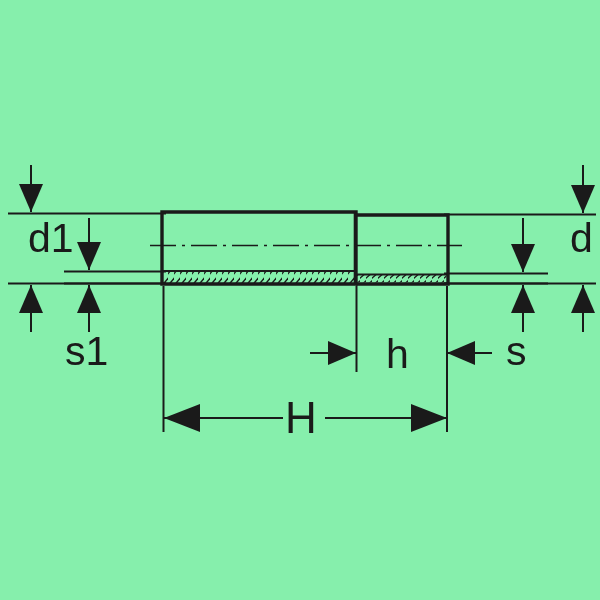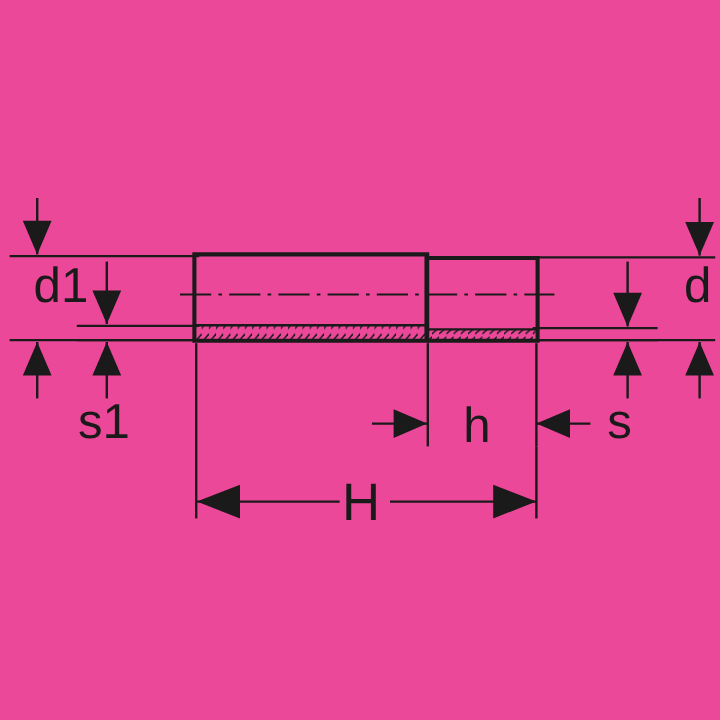--- a/index.html
+++ b/index.html
@@ -7,21 +7,21 @@
     padding: 0;
     background: #ffffff;
   }
   body {
     font-family: "Liberation Sans", sans-serif;
   }
   #drawing-root {
     position: relative;
     width: 600px;
     height: 600px;
-    background: #ec4899;
+    background: #86efac;
     overflow: hidden;
   }
   #drawing-svg {
     position: absolute;
     left: 0;
     top: 0;
     width: 600px;
     height: 600px;
     display: block;
   }

